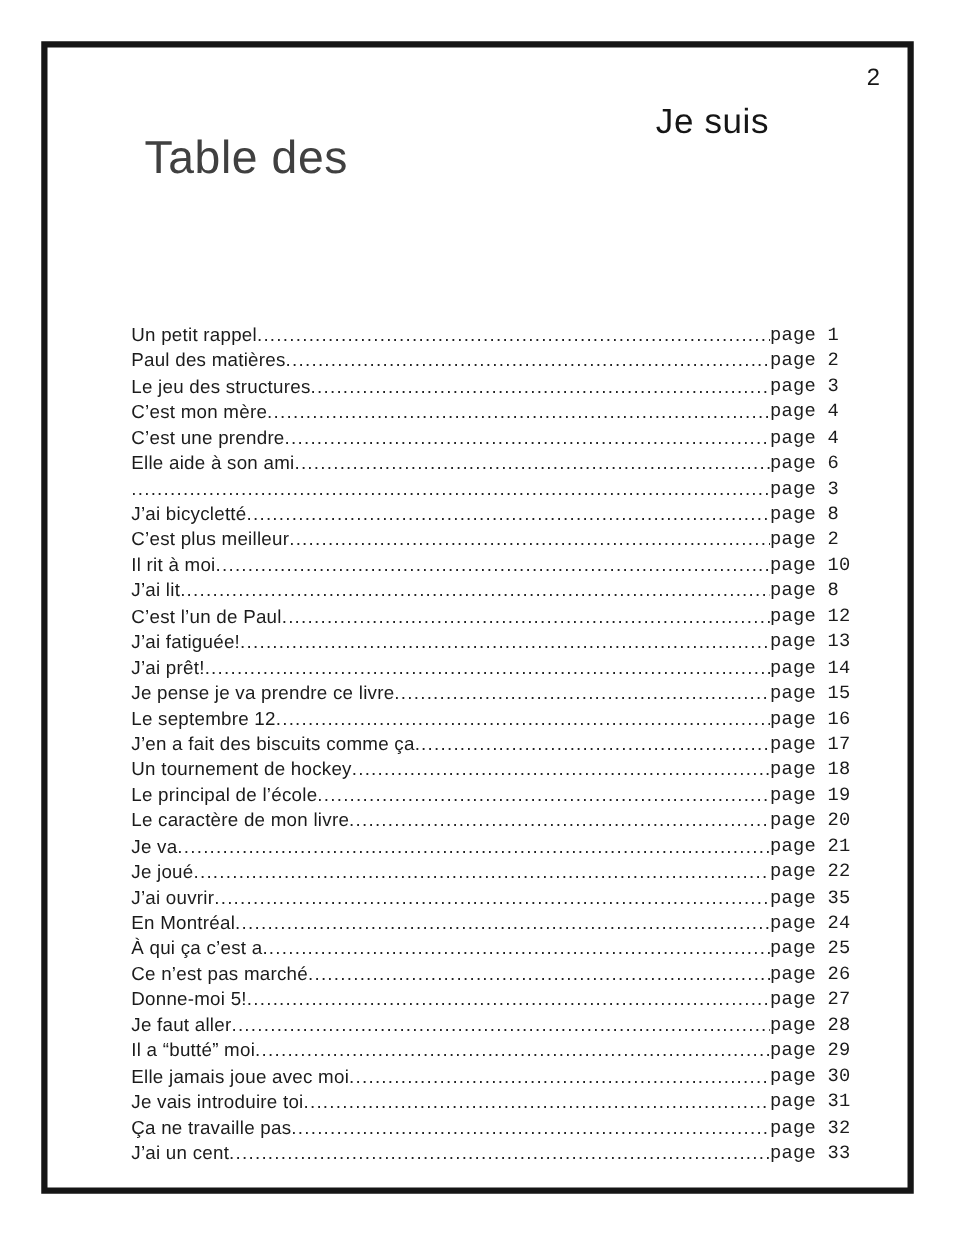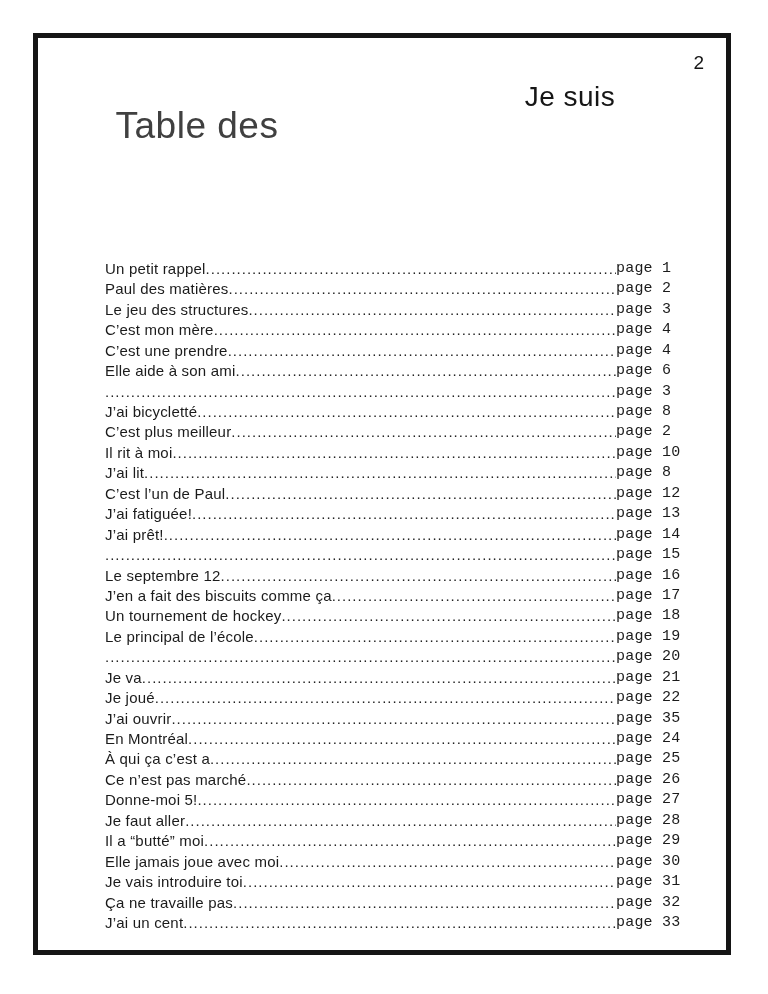--- a/index.html
+++ b/index.html
@@ -173,20 +173,21 @@
           <span class="toc-title">J’ai fatiguée!</span>
           <span class="dots">........................................................................................................................................................................................................</span>
           <span class="page-label">page 13</span>
         </div>
         <div class="toc-row">
           <span class="toc-title">J’ai prêt!</span>
           <span class="dots">........................................................................................................................................................................................................</span>
           <span class="page-label">page 14</span>
         </div>
         <div class="toc-row">
+          <span class="toc-title">Je pense je va prendre ce livre</span>
           <span class="dots">........................................................................................................................................................................................................</span>
           <span class="page-label">page 15</span>
         </div>
         <div class="toc-row">
           <span class="toc-title">Le septembre 12</span>
           <span class="dots">........................................................................................................................................................................................................</span>
           <span class="page-label">page 16</span>
         </div>
         <div class="toc-row">
           <span class="toc-title">J’en a fait des biscuits comme ça</span>
@@ -197,20 +198,21 @@
           <span class="toc-title">Un tournement de hockey</span>
           <span class="dots">........................................................................................................................................................................................................</span>
           <span class="page-label">page 18</span>
         </div>
         <div class="toc-row">
           <span class="toc-title">Le principal de l’école</span>
           <span class="dots">........................................................................................................................................................................................................</span>
           <span class="page-label">page 19</span>
         </div>
         <div class="toc-row">
+          <span class="toc-title">Le caractère de mon livre</span>
           <span class="dots">........................................................................................................................................................................................................</span>
           <span class="page-label">page 20</span>
         </div>
         <div class="toc-row">
           <span class="toc-title">Je va</span>
           <span class="dots">........................................................................................................................................................................................................</span>
           <span class="page-label">page 21</span>
         </div>
         <div class="toc-row">
           <span class="toc-title">Je joué</span>

